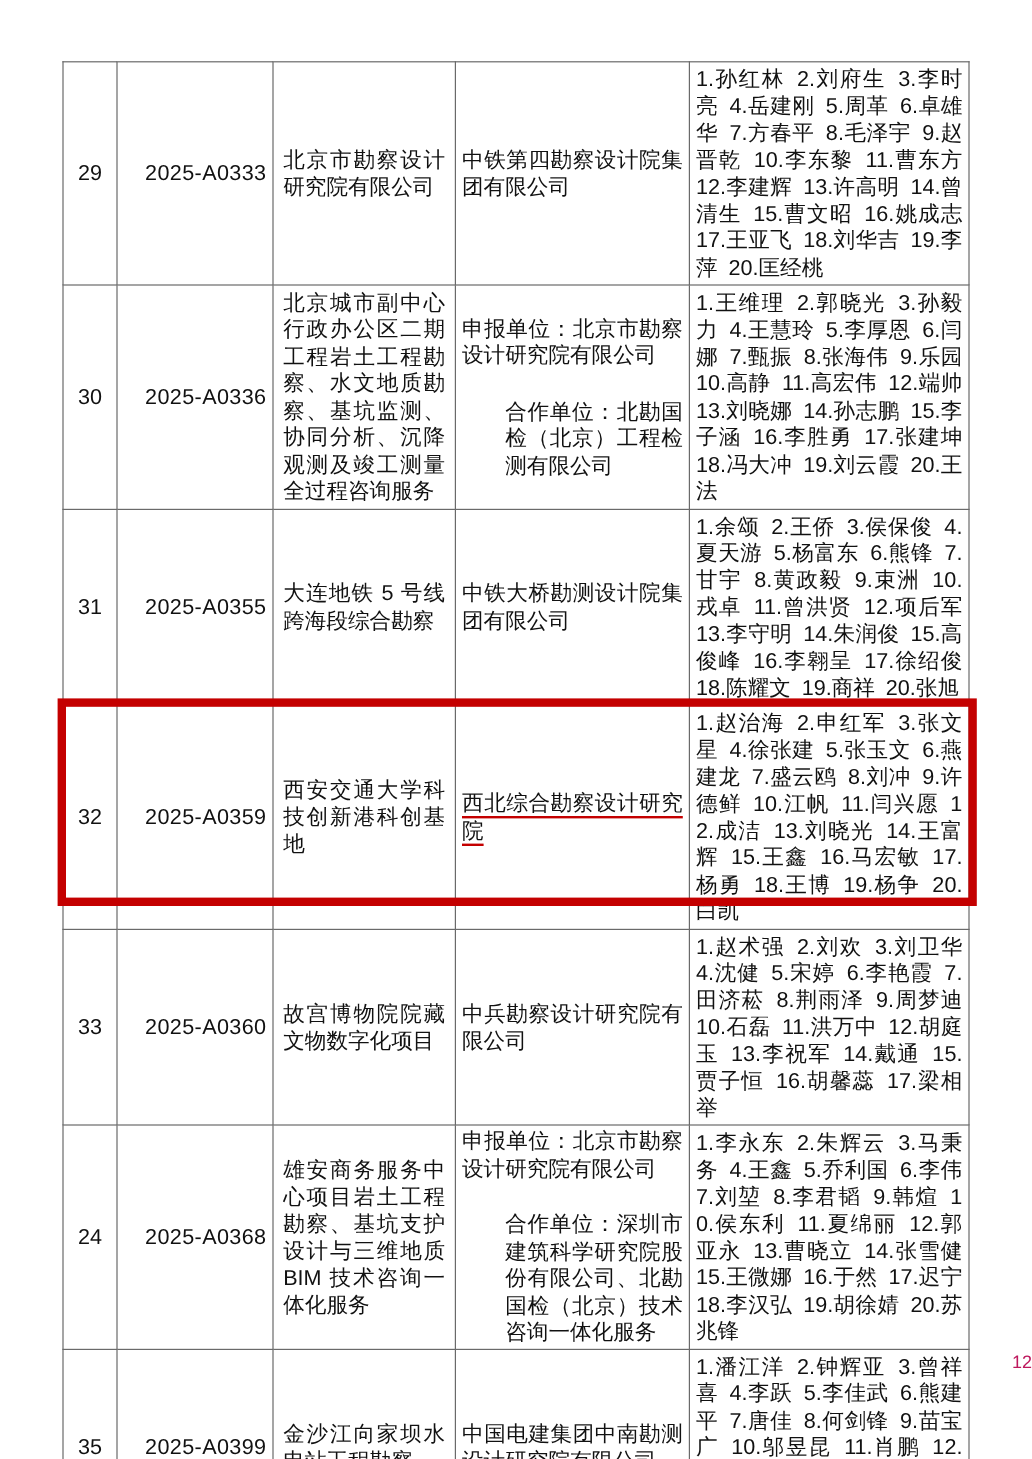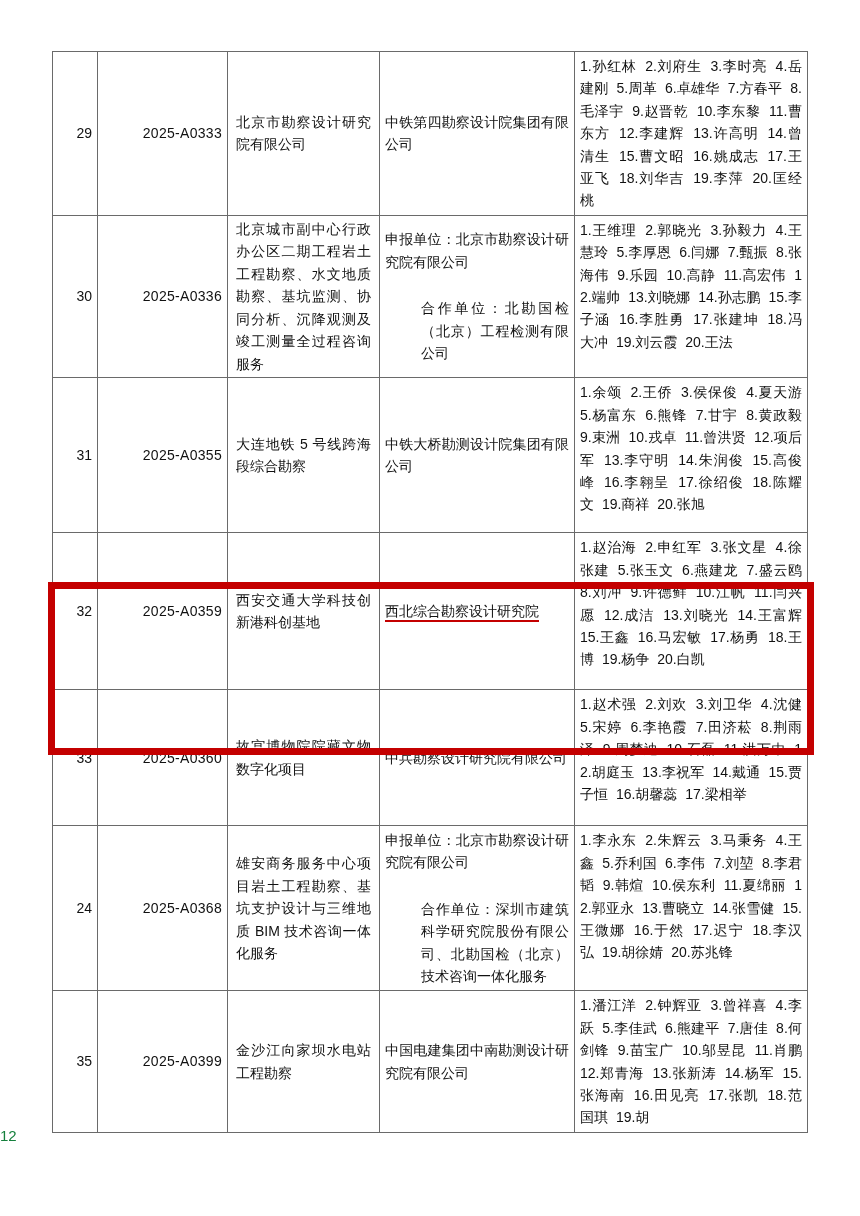--- a/index.html
+++ b/index.html
@@ -9,24 +9,24 @@
     -webkit-font-smoothing:antialiased;
   }
   #sheet { position:absolute; inset:0; overflow:hidden; }
 
   table.tbl {
     position:absolute; left:52px; top:51px; width:755px;
     border-collapse:collapse; table-layout:fixed;
   }
   .tbl td {
     border:1px solid var(--border,#6a6a6a);
-    font-size:14px; line-height:22.5px; color:#111;
+    font-size:18px; line-height:22.5px; color:#111;
     padding:2px 5px; vertical-align:middle; overflow:hidden;
   }
-  td.c-seq  { text-align:right;margin-left:21px; }
+  td.c-seq  { text-align:center;margin-left:21px; }
   td.c-code { text-align:right; letter-spacing:.3px; }
   td.c-proj { text-align:justify; text-align-last:left; padding:2px 8px; }
   td.c-org  { text-align:justify; text-align-last:left; padding:2px 5px; }
   td.c-names{
     vertical-align:top; text-align:justify; text-align-last:left;
     padding:3px 5px; word-spacing:4px; word-break:break-all; line-height:22.4px;
   }
   .c-org p { margin:0; }
   .c-org p + p { margin-top:24px;margin-left:36px; }
   .u-red { border-bottom:2px solid var(--red,#c40000); padding-bottom:1px; }
@@ -39,21 +39,21 @@
   .tbl tr:nth-child(5){ height:136px; }
   .tbl tr:nth-child(6){ height:165px; }
   .tbl tr:nth-child(7){ height:128px; }
 
   #hl {
     position:absolute; border:7px solid var(--red,#c40000);
     box-sizing:border-box; pointer-events:none; background:transparent;
   }
   #pagenum {
     position:absolute; top:1127px; left:0; width:100%;
-    text-align:left; font-size:15px; color:#15803d;
+    text-align:right; font-size:15px; color:#be185d;
   }
 </style>
 </head>
 <body>
 
 <div id="sheet">
 
   <table class="tbl">
     <colgroup>
       <col style="width:45px">

